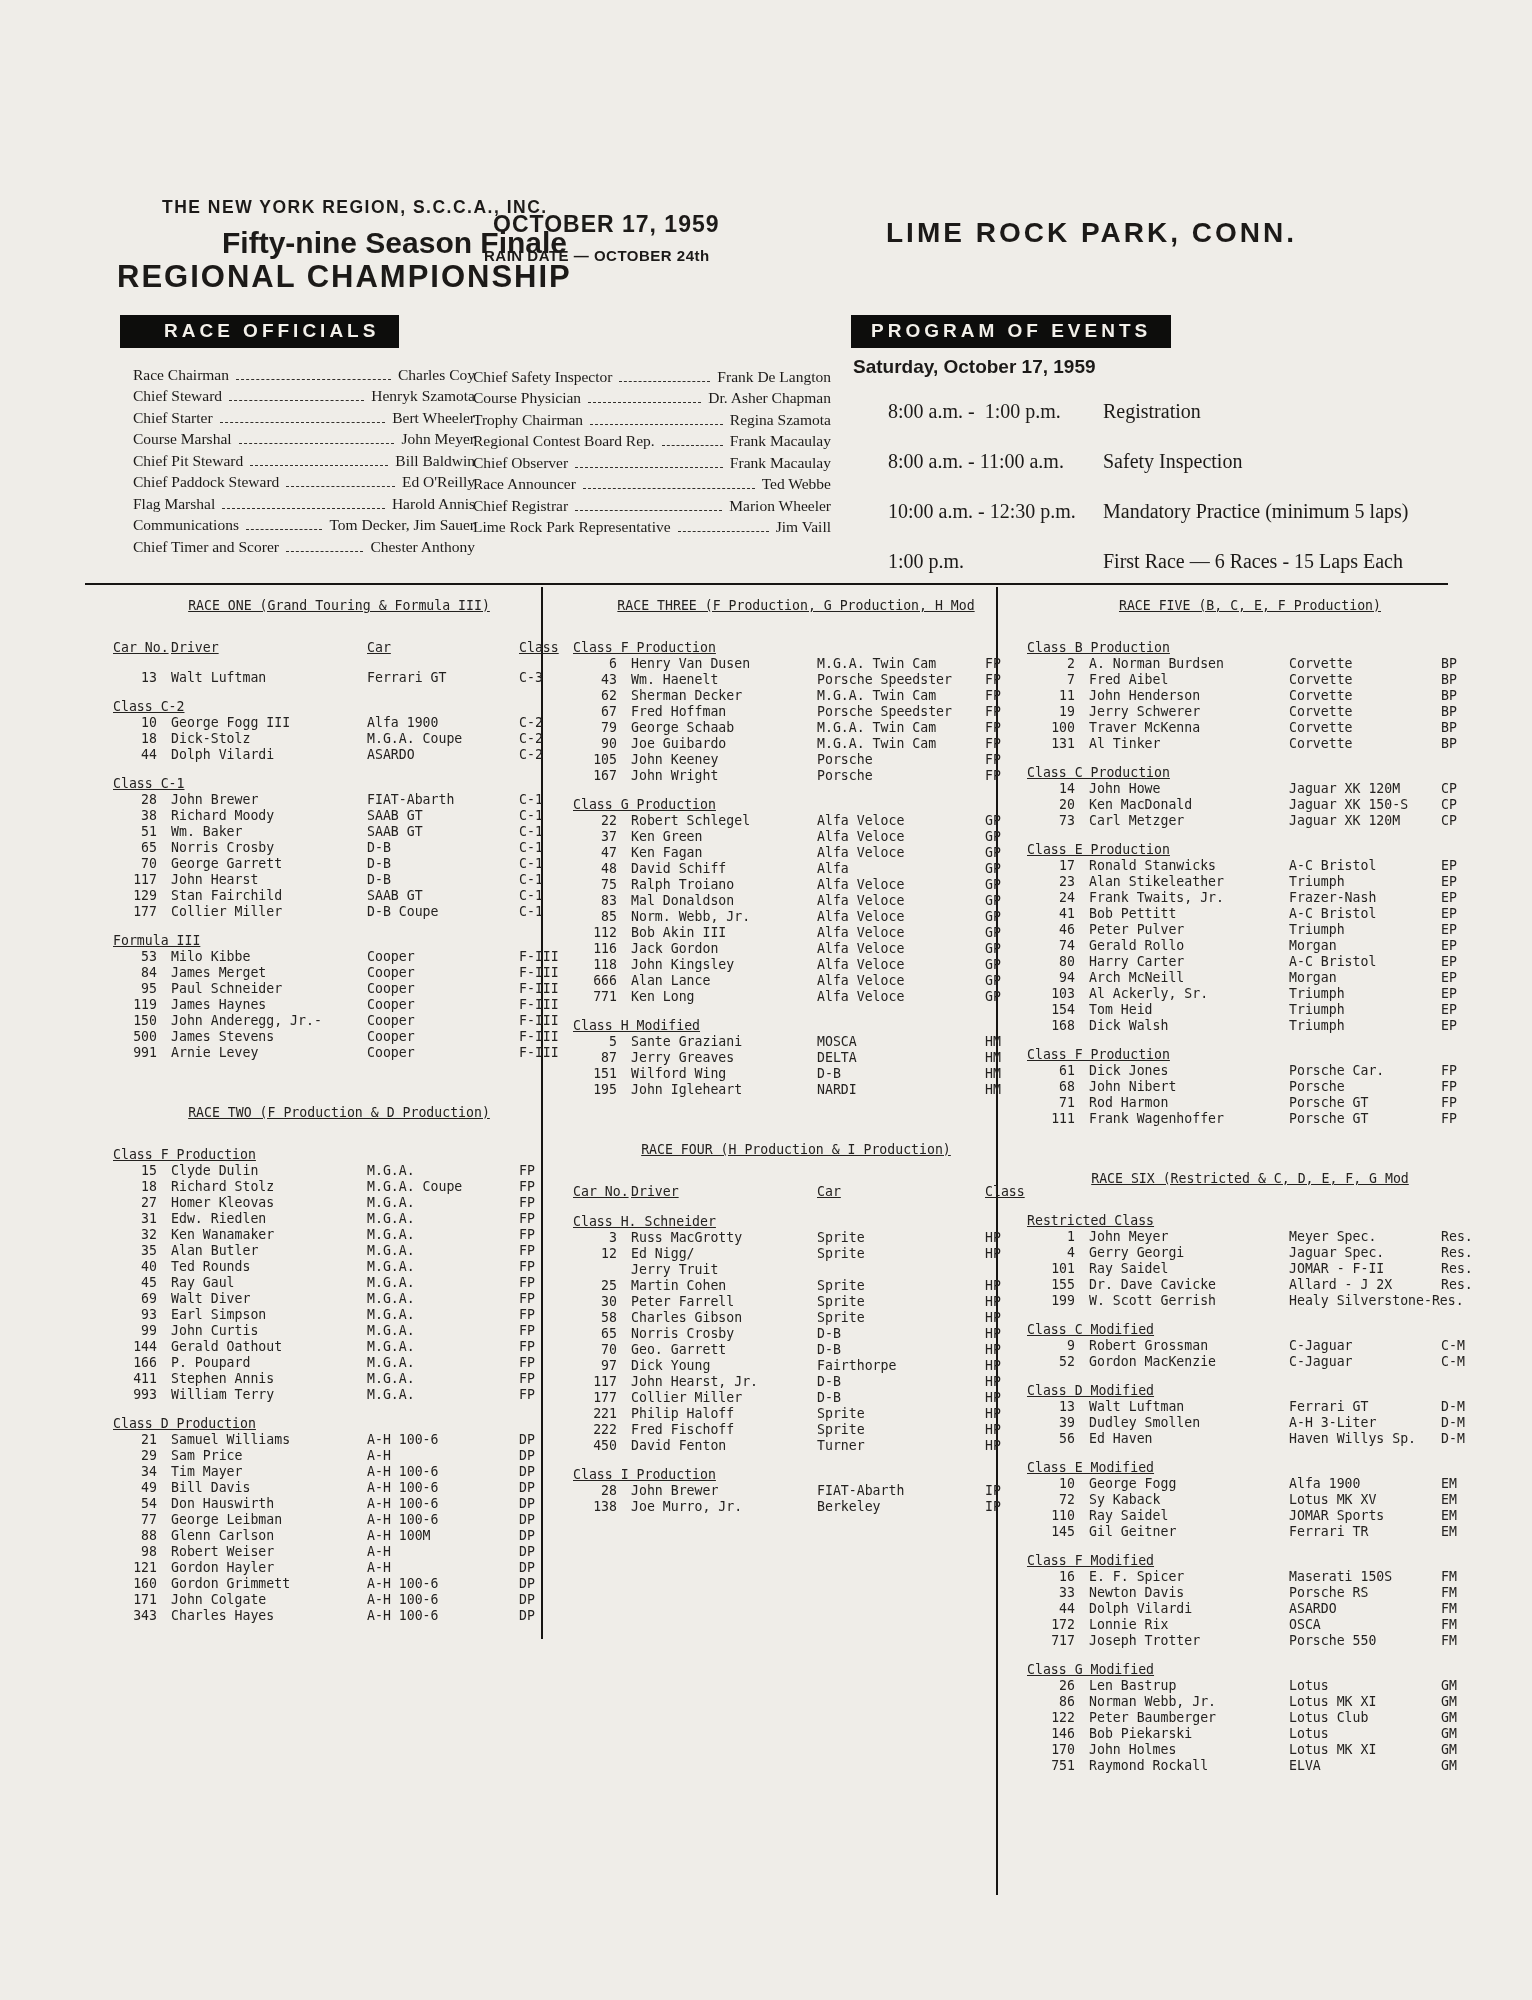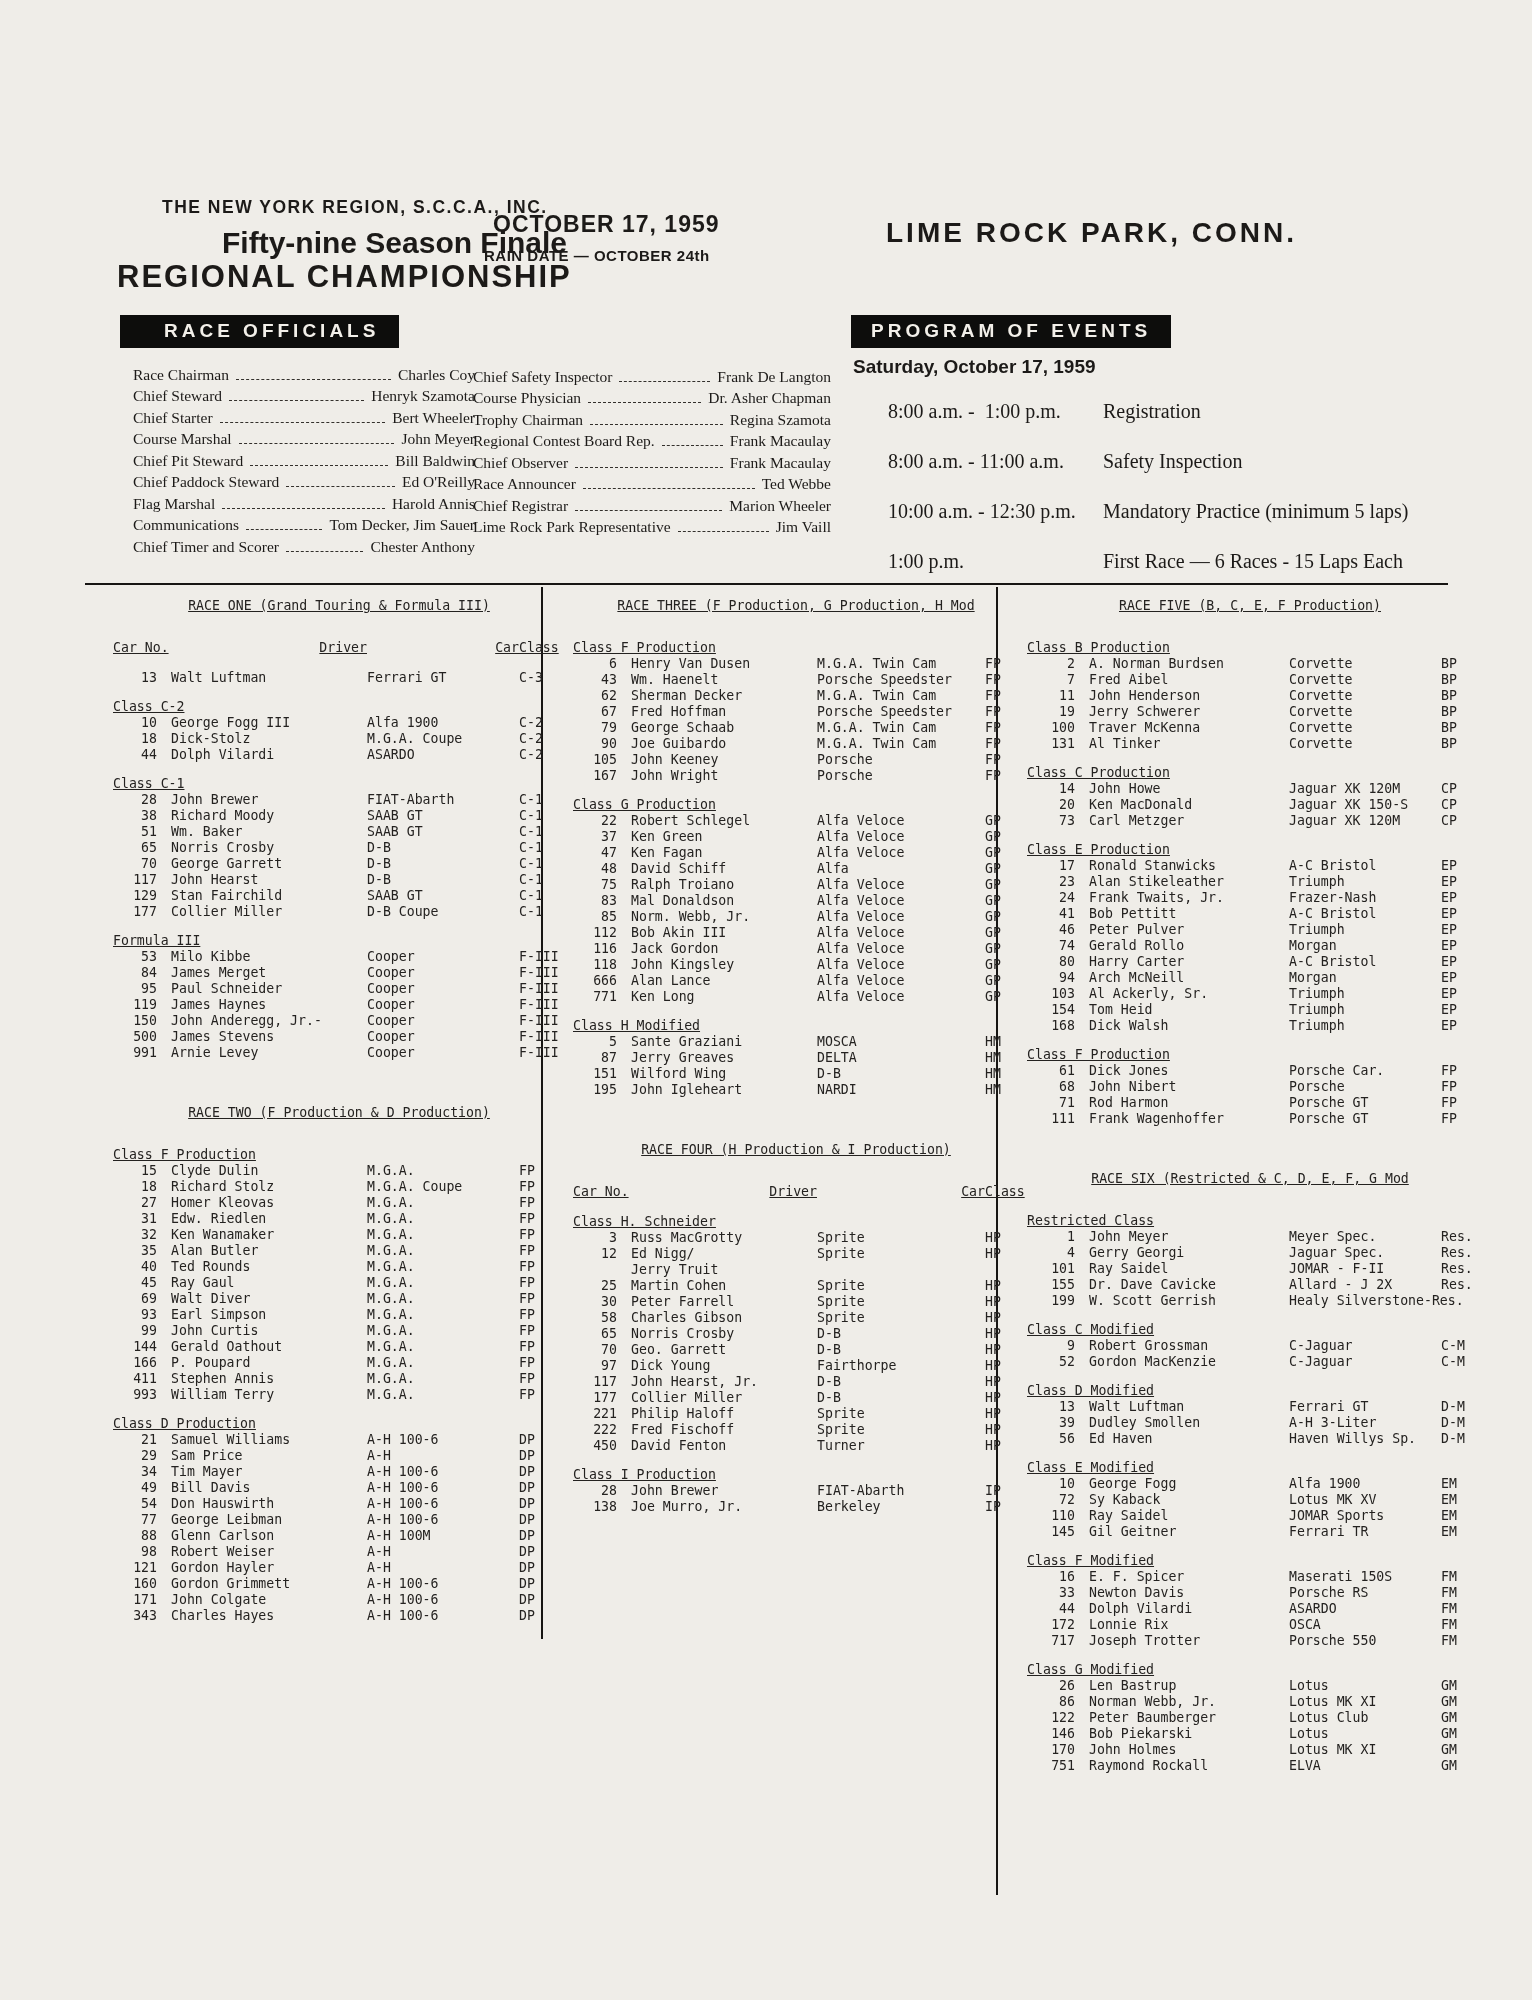--- a/index.html
+++ b/index.html
@@ -44,21 +44,21 @@
     font-size:13.2px;line-height:16px;color:#242220;margin-left:25px;}
   .col1{left:88px;top:598px;width:452px;}
   .col2{left:548px;top:598px;width:446px;}
   .col3{left:1002px;top:598px;width:446px;}
   .race + .race{margin-top:44px;}
   .race-title{text-align:center;margin-bottom:26px;white-space:nowrap;}
   .race-title span{text-decoration:underline;}
   .cols-header{display:grid;margin-bottom:14px;}
   .cols-header span{white-space:nowrap;}
   .cols-header .h-no{text-decoration:underline;}
-  .cols-header .h-driver,.cols-header .h-car{text-align:right;text-decoration:underline;}
+  .cols-header .h-driver,.cols-header .h-car{text-align:left;text-decoration:underline;}
   .cols-header .h-class{text-decoration:underline;}
   .group{margin-top:13px;}
   .group:first-of-type{margin-top:0;}
   .group-label span{text-decoration:underline;}
   .row{display:grid;white-space:nowrap;}
   .cell-no{text-align:right;padding-right:14px;}
   .c1 .row,.c1 .cols-header{grid-template-columns:58px 196px 152px 1fr;}
   .c2 .row,.c2 .cols-header{grid-template-columns:58px 186px 168px 1fr;}
   .c3 .row,.c3 .cols-header{grid-template-columns:62px 200px 152px 1fr;}
 </style>

